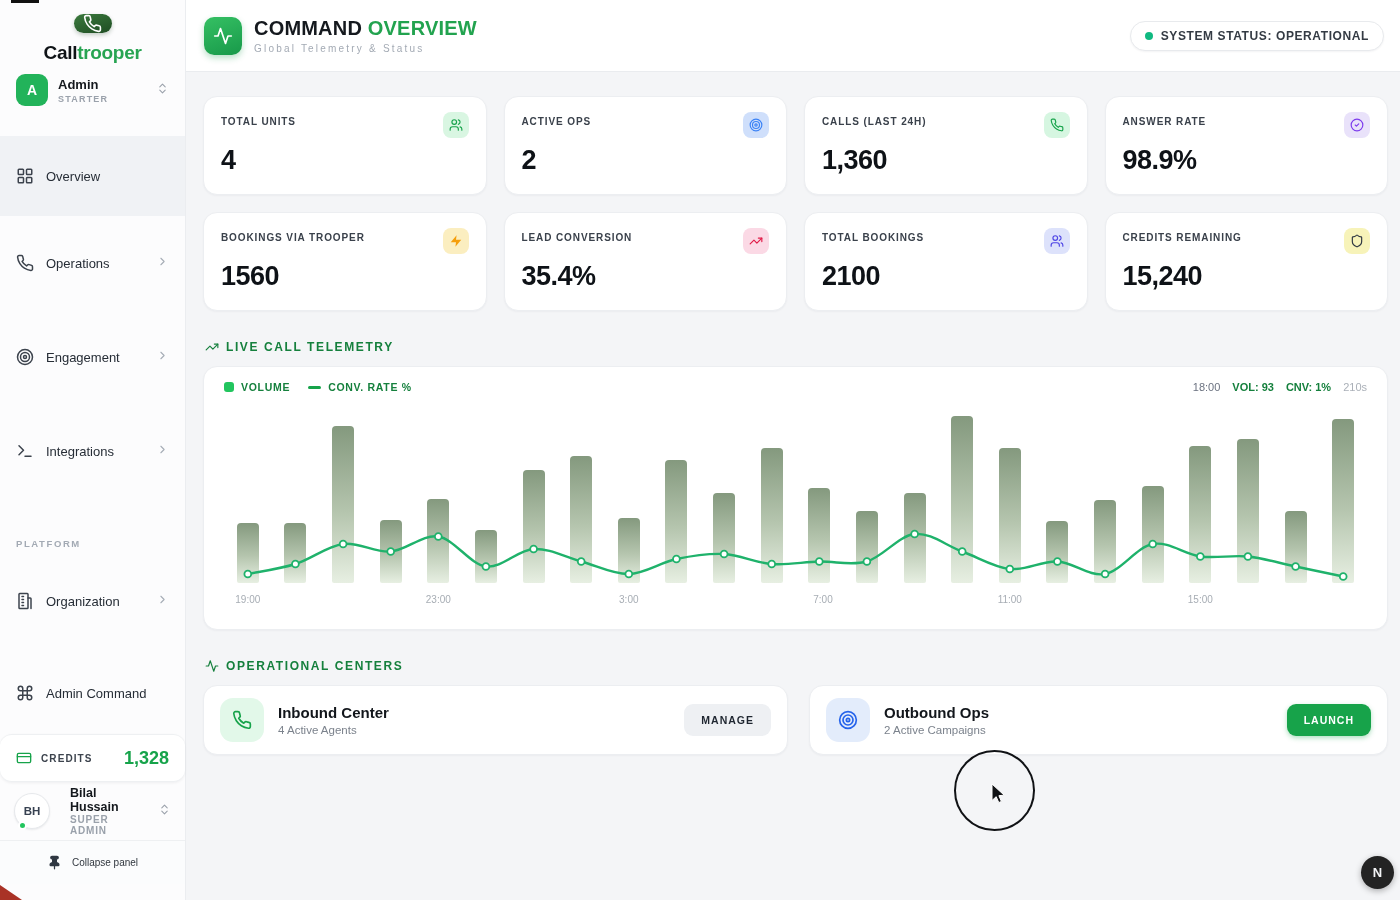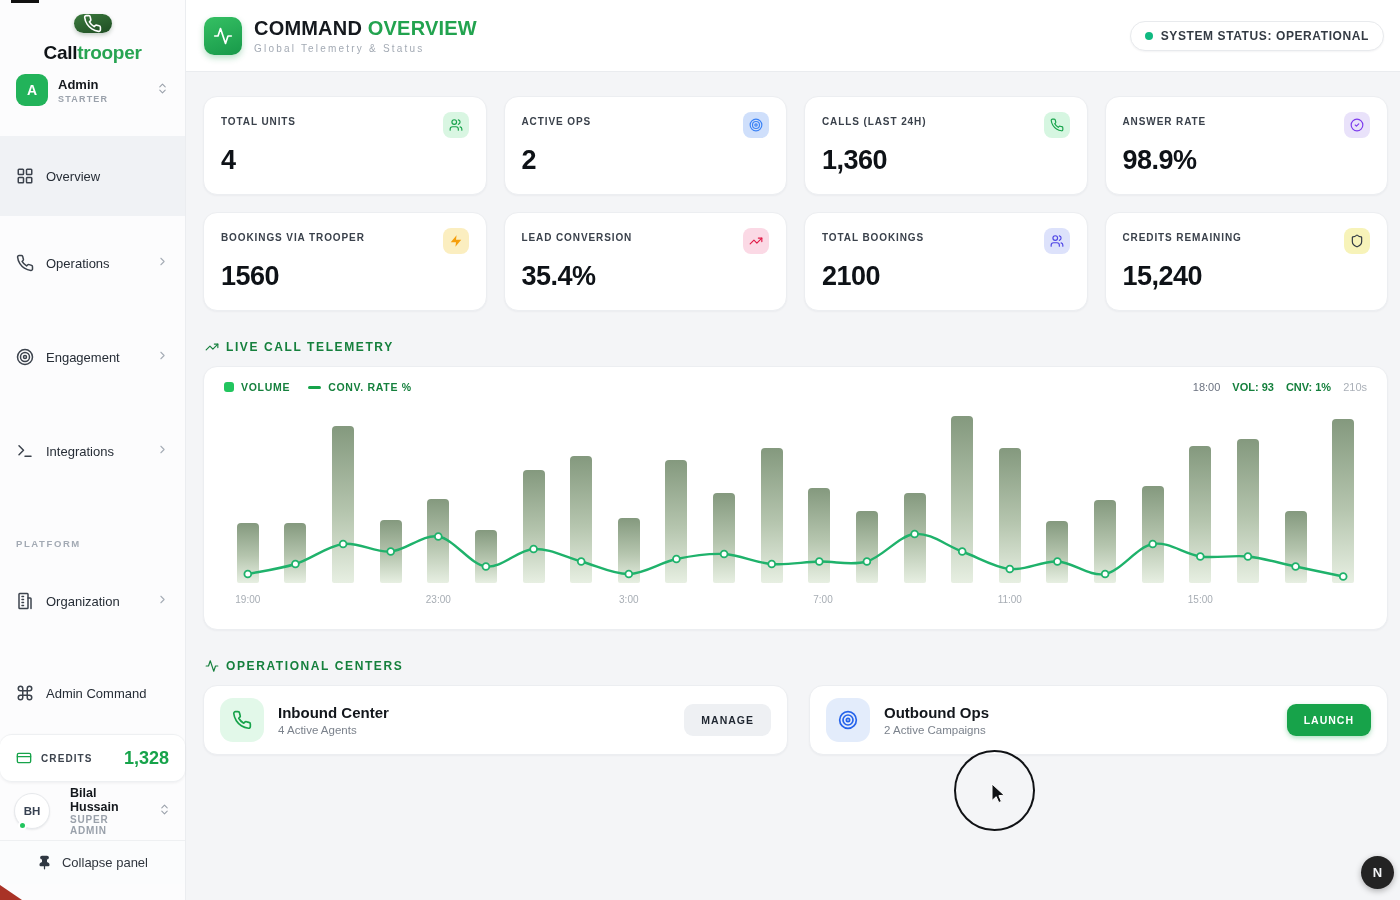--- a/index.html
+++ b/index.html
@@ -32,21 +32,21 @@
   .side-bottom { position:absolute; left:0; bottom:16px; width:100%; }
   .credits-card { height:48px; background:#ffffff; border-top:1px solid #eef0f2; border-bottom:1px solid #eef0f2; border-radius:12px; box-shadow:0 1px 3px rgba(16,24,40,.06); display:flex; align-items:center; gap:9px; padding:0 16px; }
   .credits-label { flex:1; font-size:10px; font-weight:700; letter-spacing:1.1px; color:#3c434d; }
   .credits-value { font-size:18px; font-weight:800; color:#16a34a; }
   .user-row { height:58px; display:flex; align-items:center; gap:20px; padding:0 14px; }
   .user-avatar { position:relative; width:36px; height:36px; border-radius:50%; background:#fff; border:1px solid #e7e9ec; display:flex; align-items:center; justify-content:center; font-size:11.5px; font-weight:700; color:#374151; box-shadow:0 1px 2px rgba(16,24,40,.08); }
   .user-dot { position:absolute; left:3px; bottom:-2px; width:9px; height:9px; border-radius:50%; background:#22c55e; border:2px solid #fff; }
   .user-meta { flex:1; }
   .user-name { font-size:12.5px; font-weight:700; color:#14181d; }
   .user-role { font-size:10px; font-weight:700; letter-spacing:.8px; color:#9aa1ab; margin-top:0; }
-  .collapse-row { height:44px; border-top:1px solid #eef0f2; background:#fbfcfd; display:flex; align-items:center; justify-content:center; gap:10px; font-size:13px; font-weight:500; color:#30363e; cursor:pointer; }
+  .collapse-row { height:44px; border-top:1px solid #eef0f2; background:#fbfcfd; display:flex; align-items:center; justify-content:center; gap:10px; font-size:10px; font-weight:500; color:#30363e; cursor:pointer; }
 
   
   .main { position:absolute; left:186px; top:0; width:1214px; height:900px; }
   .topbar { height:72px; background:#fff; border-bottom:1px solid #eaecef; display:flex; align-items:center; padding:0 16px 0 18px; }
   .title-ico { width:38px; height:38px; border-radius:10px; background:linear-gradient(160deg,#35c063,#18994a); color:#fff; display:flex; align-items:center; justify-content:center; box-shadow:0 3px 6px rgba(24,153,74,.3); margin-right:12px; }
   .title-block .t1 { font-size:20px; font-weight:800; letter-spacing:.2px; }
   .title-block .t1 .dark { color:#15191e;margin-top:24px; }
   .title-block .t1 .accent { color:#22a34f; }
   .title-sub { font-size:10px; letter-spacing:2.2px; color:#a3aab4; margin-top:3px; }
   .status-pill { margin-left:auto; display:flex; align-items:center; gap:8px; background:#fff; border:1px solid #e8eaed; border-radius:999px; padding:7px 14px; box-shadow:0 1px 2px rgba(16,24,40,.05); font-size:12px; font-weight:700; letter-spacing:.6px; color:#343b44; }

